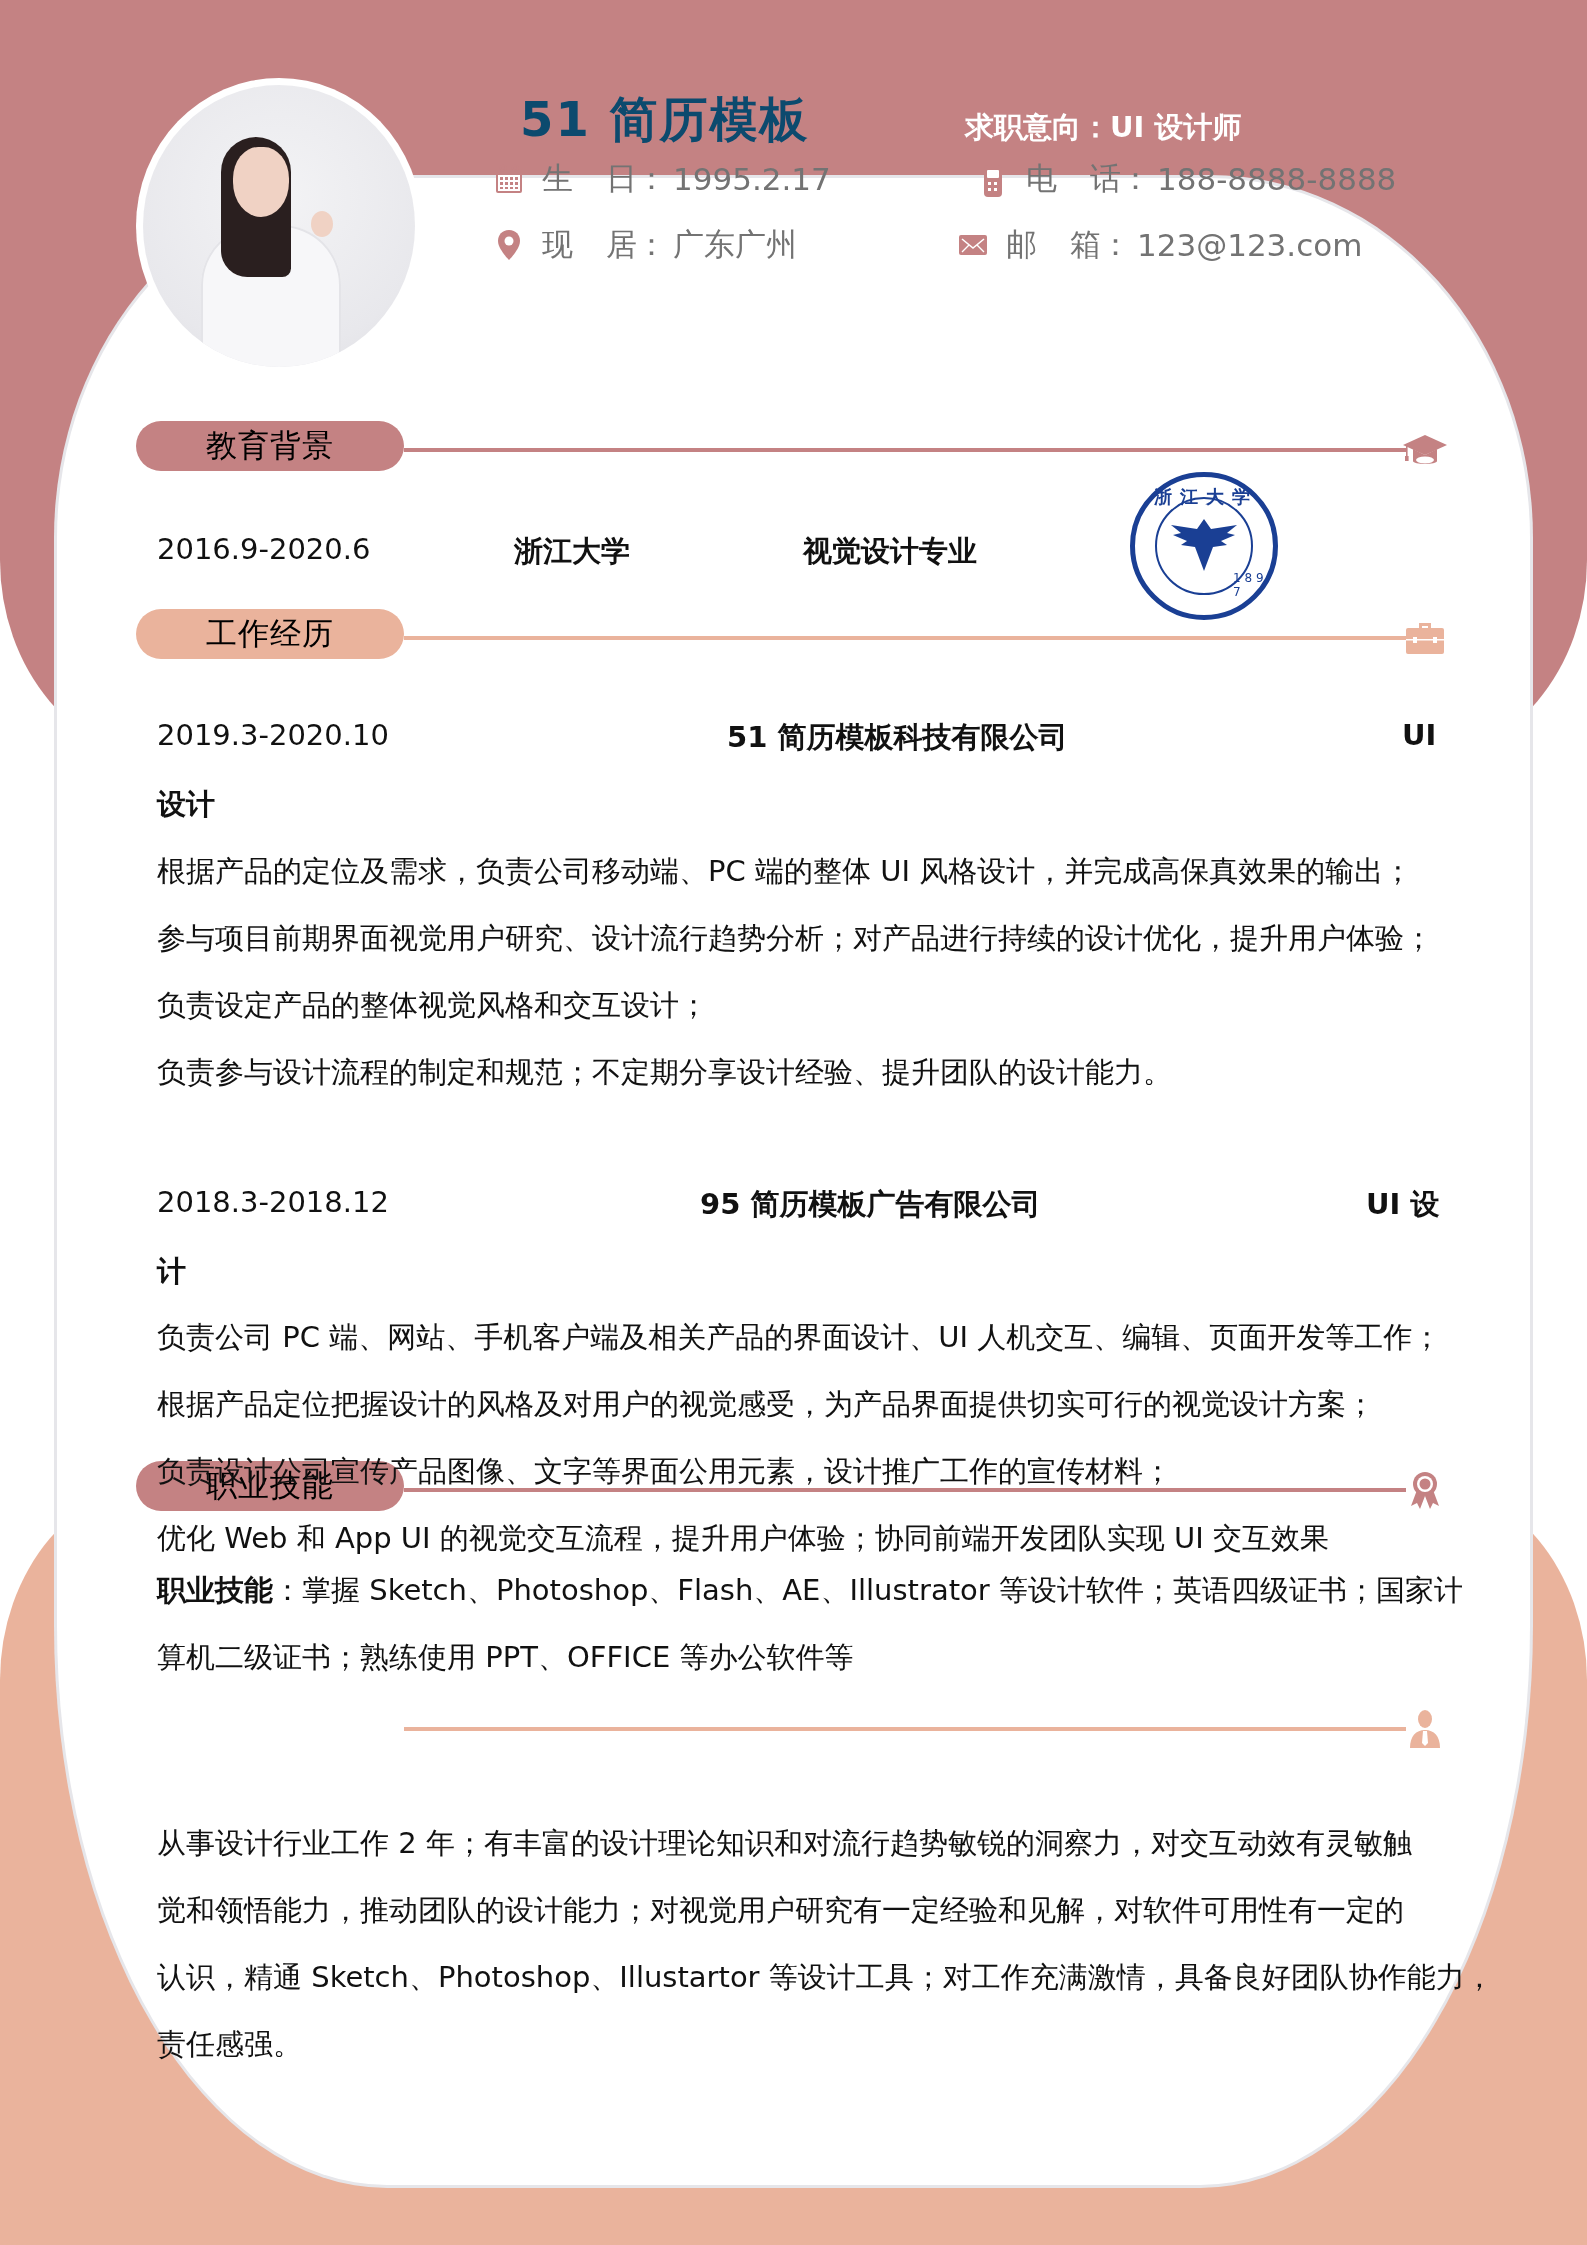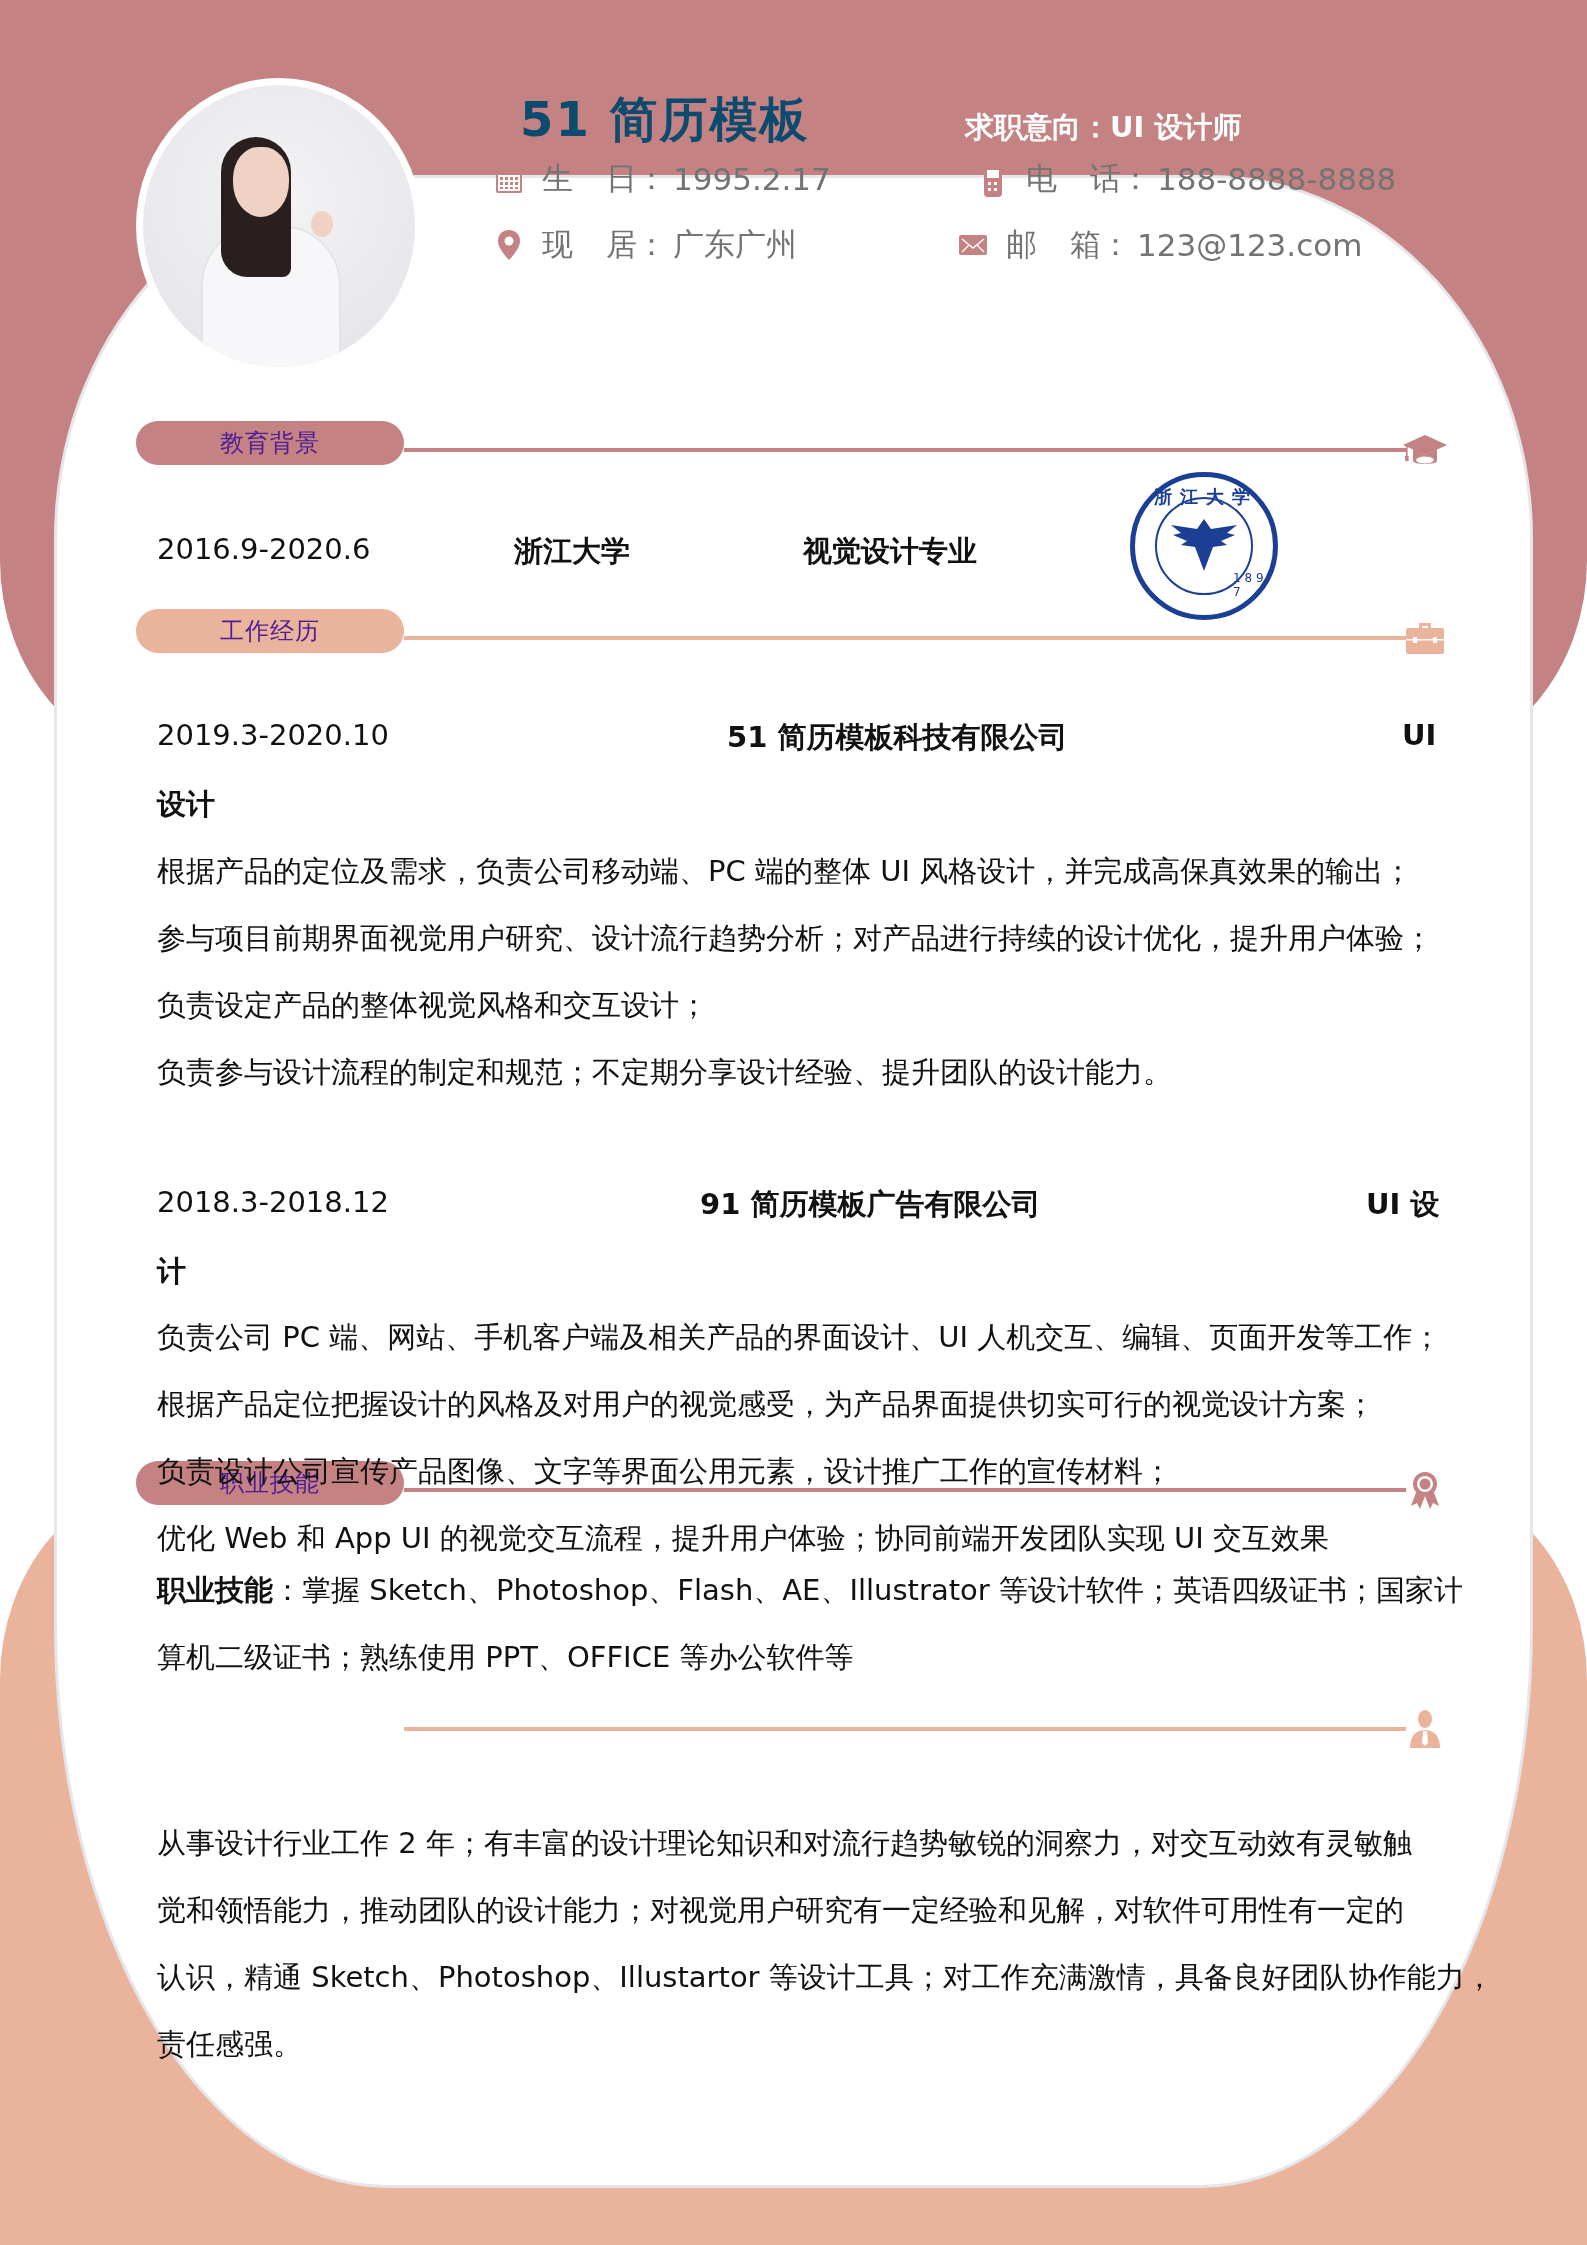--- a/index.html
+++ b/index.html
@@ -54,22 +54,22 @@
   .info-item { position: absolute; display: flex; align-items: center; font-size: 31px; color: #737373; white-space: nowrap; }
   .info-item .ic { width: 30px; height: 34px; margin-right: 18px; display: flex; align-items: center; justify-content: center; }
   .info-item .lbl { letter-spacing: 0; }
   .info-item .lbl span { display: inline-block; }
   .info-item .lbl .c1 { width: 64px; }
   .info-item .lbl .c2 { width: 30px; }
   .info-item .colon { margin-right: 6px; }
 
   .section { position: absolute; left: 136px; width: 1312px; height: 58px; }
   .section .pill {
-    position: absolute; left: 0; top: 0; width: 268px; height: 44px; border-radius: 29px;
-    color: #4c1d95; font-size: 24px; display: flex; align-items: center; justify-content: center; letter-spacing: 1px;
+    position: absolute; left: 0; top: 0; width: 268px; height: 50px; border-radius: 29px;
+    color: #000000; font-size: 31px; display: flex; align-items: center; justify-content: center; letter-spacing: 1px;
   }
   .section .line { position: absolute; left: 268px; top: 27px; right: 42px; height: 4px; }
   .section .sicon { position: absolute; right: 0; top: 8px; width: 46px; height: 42px; display: flex; align-items: center; justify-content: center; }
   .sec-mauve .pill, .sec-mauve .line { background: #c48283; }
   .sec-peach .pill, .sec-peach .line { background: #eab39c; }
 
   .text { position: absolute; font-size: 29px; color: #111; white-space: nowrap; }
   .bold { font-weight: bold; }
 
   .edu-row { position: absolute; top: 532px; font-size: 29px; white-space: nowrap; }
@@ -219,21 +219,21 @@
 <div class="text" style="left:157px; top:718px;">2019.3-2020.10</div>
 <div class="text bold" style="left:727px; top:718px;">51 简历模板科技有限公司</div>
 <div class="text bold" style="left:1402px; top:718px;">UI</div>
 <div class="text bold" style="left:157px; top:785px;">设计</div>
 <div class="text" style="left:157px; top:852px;">根据产品的定位及需求，负责公司移动端、PC 端的整体 UI 风格设计，并完成高保真效果的输出；</div>
 <div class="text" style="left:157px; top:919px;">参与项目前期界面视觉用户研究、设计流行趋势分析；对产品进行持续的设计优化，提升用户体验；</div>
 <div class="text" style="left:157px; top:986px;">负责设定产品的整体视觉风格和交互设计；</div>
 <div class="text" style="left:157px; top:1053px;">负责参与设计流程的制定和规范；不定期分享设计经验、提升团队的设计能力。</div>
 
 <div class="text" style="left:157px; top:1185px;">2018.3-2018.12</div>
-<div class="text bold" style="left:700px; top:1185px;">91 简历模板广告有限公司</div>
+<div class="text bold" style="left:700px; top:1185px;">95 简历模板广告有限公司</div>
 <div class="text bold" style="left:1366px; top:1185px;">UI 设</div>
 <div class="text bold" style="left:157px; top:1252px;">计</div>
 <div class="text" style="left:157px; top:1318px;">负责公司 PC 端、网站、手机客户端及相关产品的界面设计、UI 人机交互、编辑、页面开发等工作；</div>
 
 <div class="text" style="left:157px; top:1385px;">根据产品定位把握设计的风格及对用户的视觉感受，为产品界面提供切实可行的视觉设计方案；</div>
 
 <div class="section sec-mauve" style="top:1461px;">
   <div class="pill">职业技能</div>
   <div class="line"></div>
   <div class="sicon">

